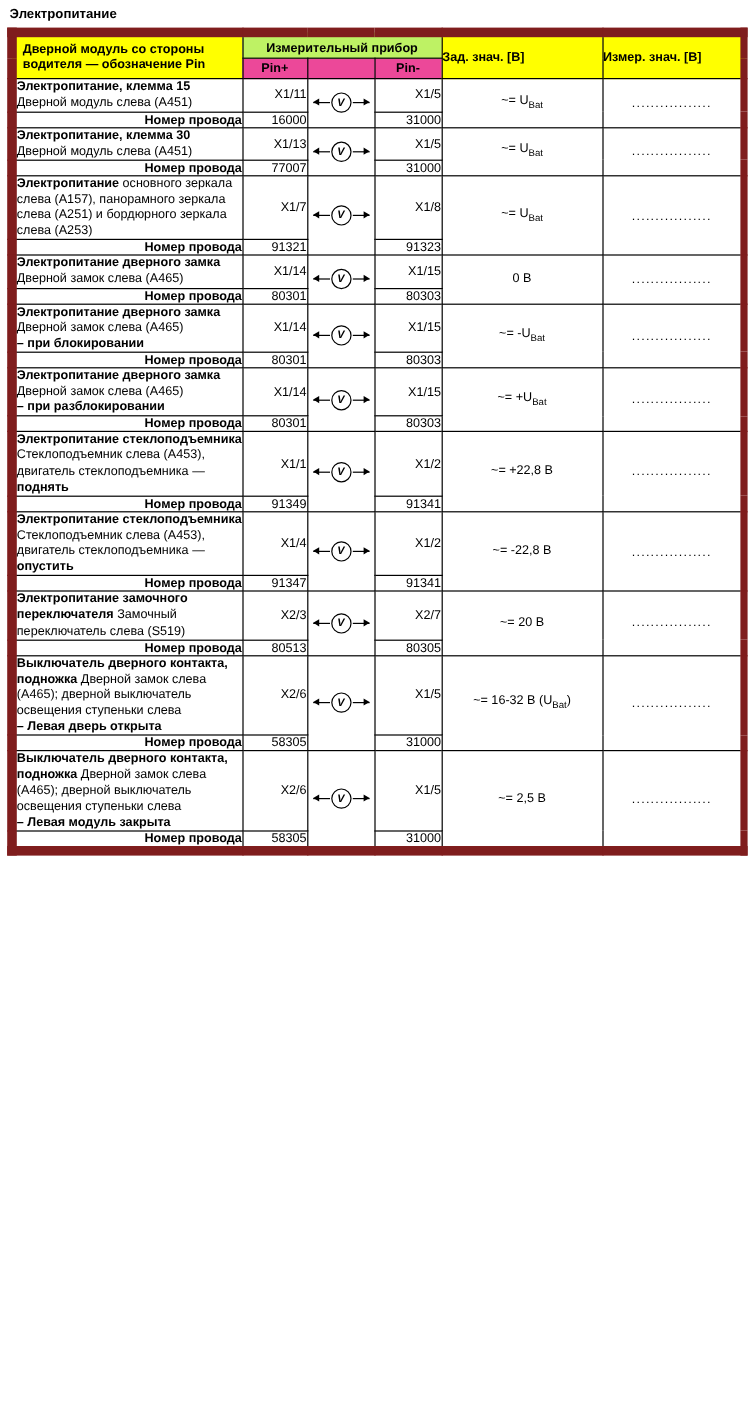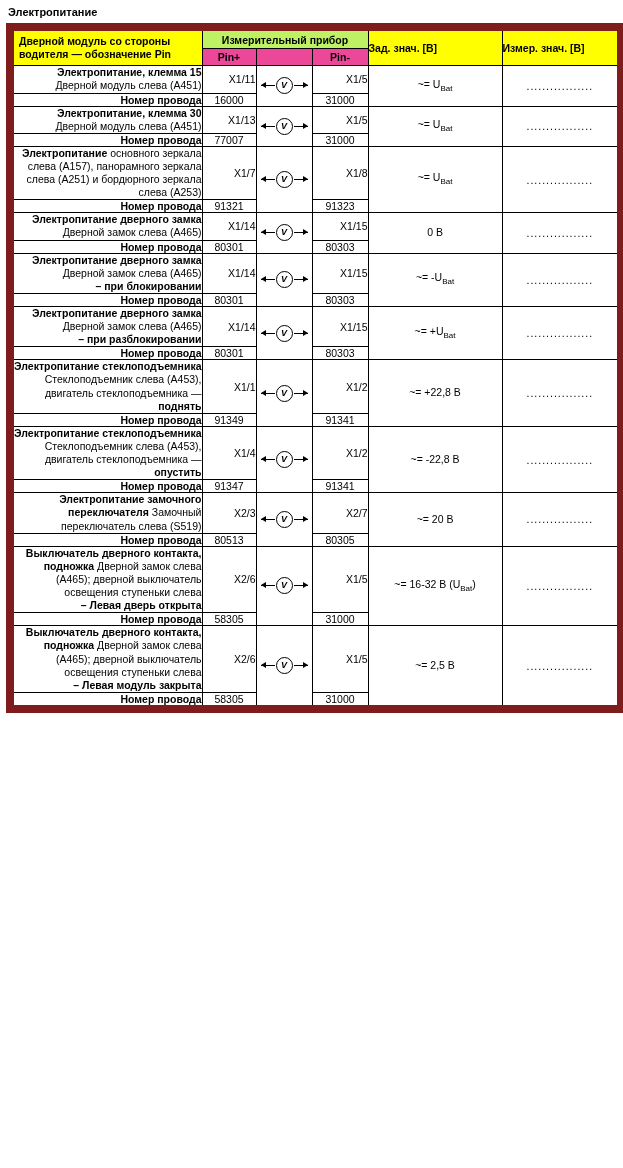--- a/index.html
+++ b/index.html
@@ -66,38 +66,38 @@
     background: #ec4899;
     font-weight: bold;
     text-align: center;
     padding: 3px;
   }
 
   
   .desc {
     padding: 5px 5px 6px 5px;
     line-height: 1.25;
-    text-align: right;
+    text-align: left;
   }
   .desc b { font-weight: bold; }
   .desc .sub { font-weight: normal; }
   .desc .emph { font-weight: bold; }
 
   .wire-label {
     padding: 3px 5px;
     font-weight: bold;
     text-align: right;
   }
   .pin {
     text-align: right;
     padding: 3px 2px;
     margin-top: 19px;
   }
   .wirenum {
-    text-align: center;
+    text-align: right;
     padding: 3px 2px;
   }
   .val {
     text-align: center;
     padding: 3px 4px;
     line-height: 1.3;
   }
   .meas {
     text-align: center;
     padding: 3px 4px;

